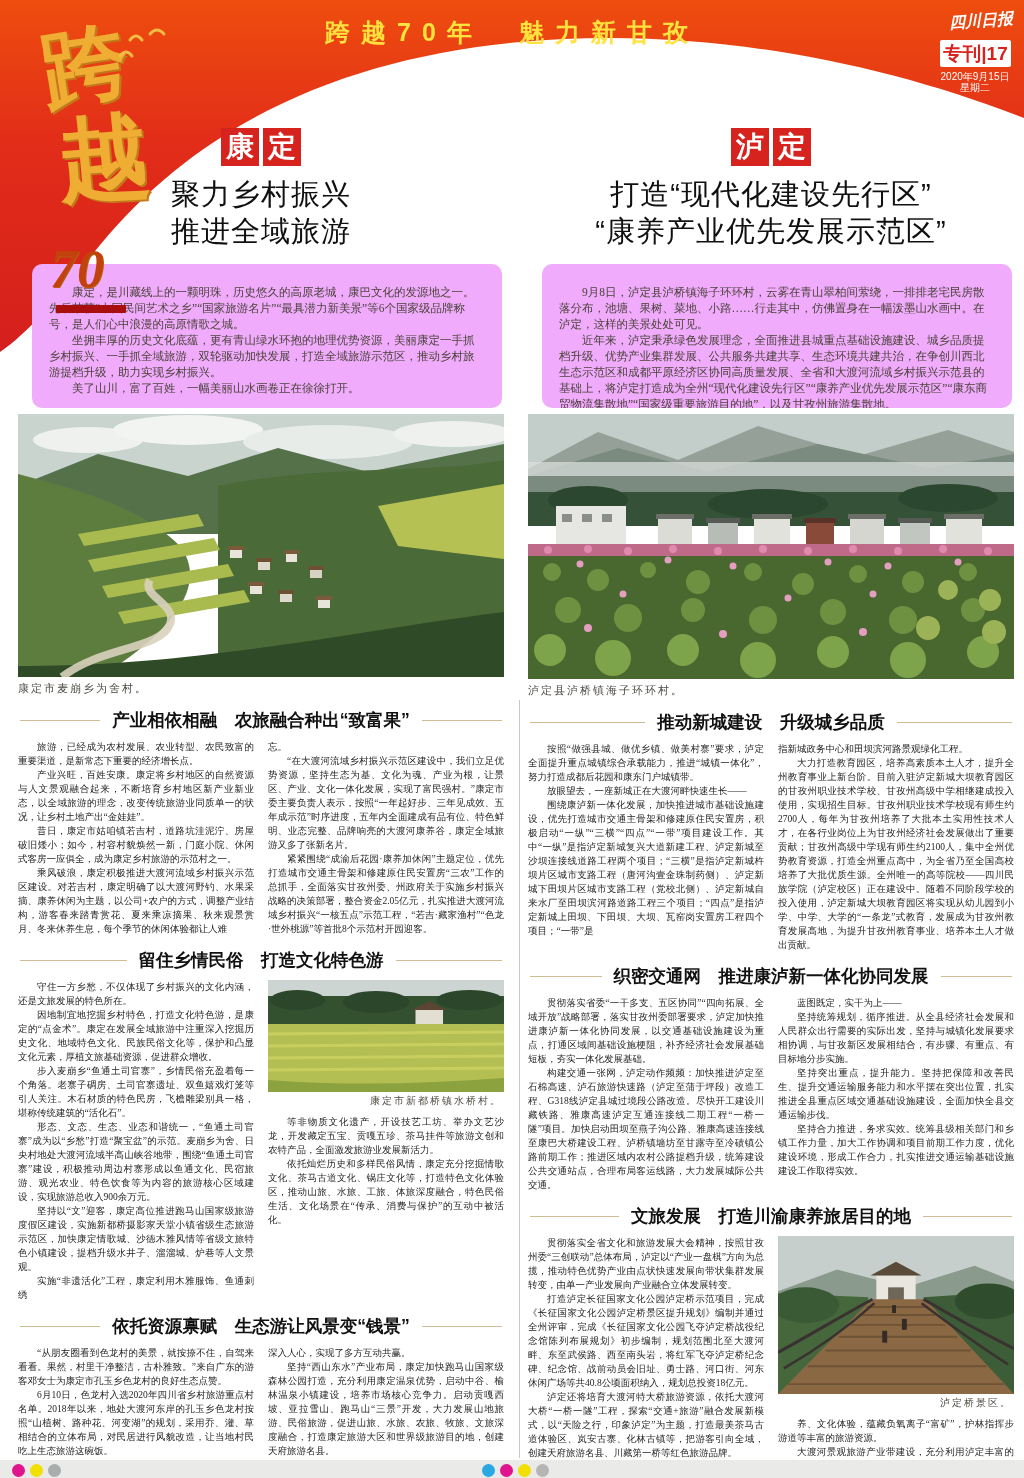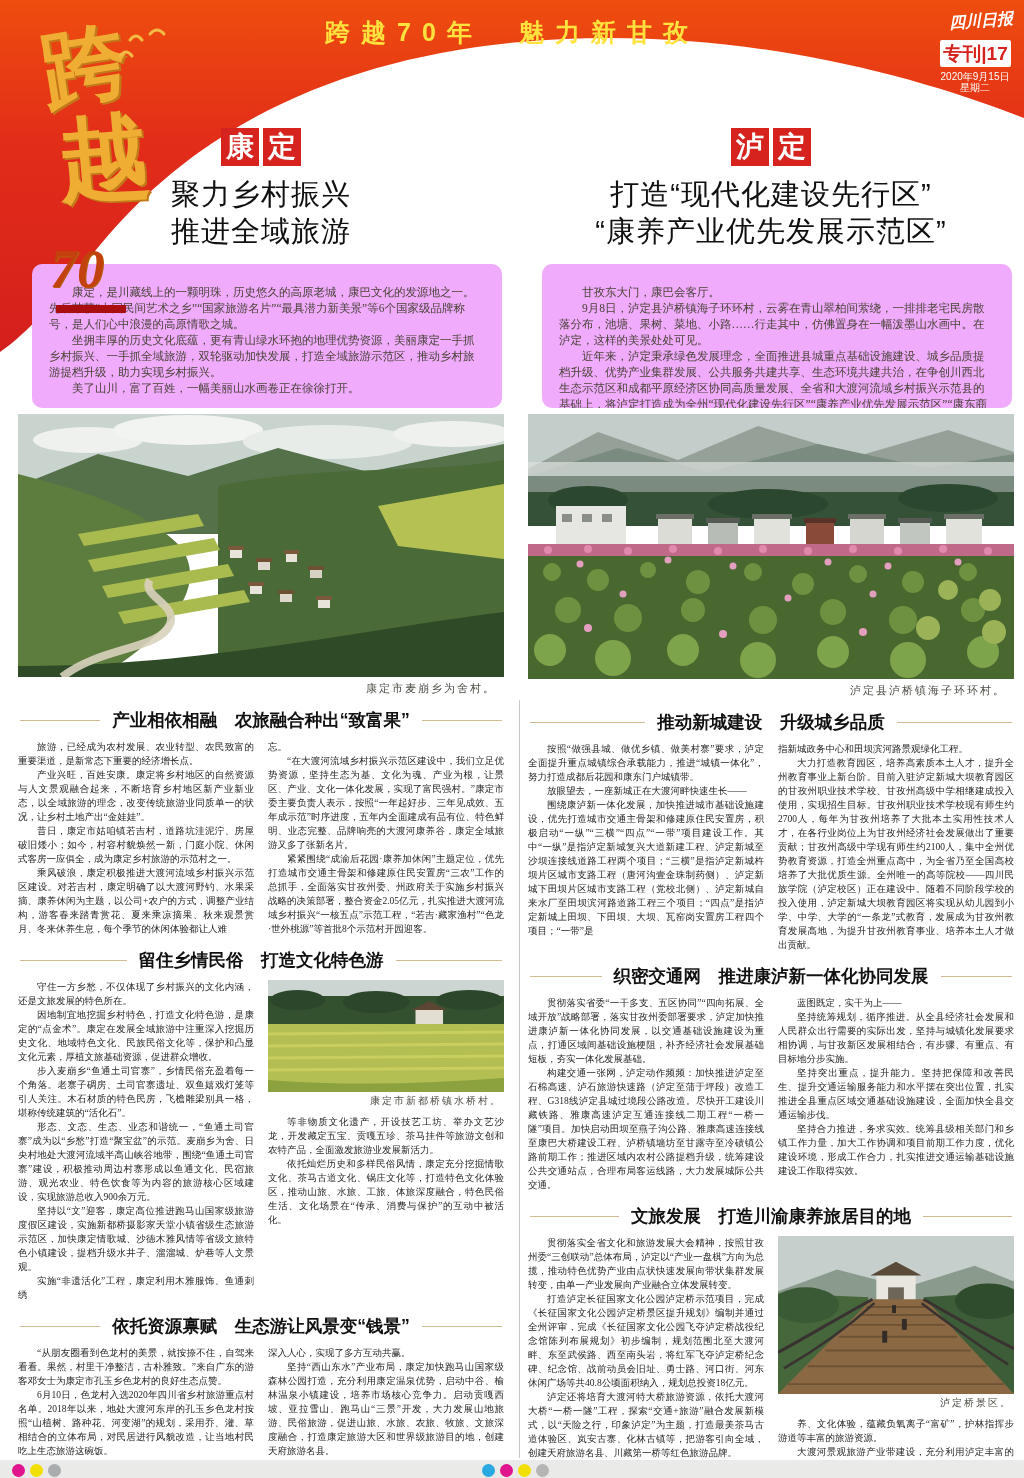--- a/index.html
+++ b/index.html
@@ -34,21 +34,21 @@
   .tagline{display:flex;justify-content:center;gap:4px;margin-top:8px;}
   .tagbox{width:38px;height:38px;background:#d6231e;color:#fff;text-align:center;
         font-family:"Liberation Sans","DejaVu Sans",sans-serif;font-weight:bold;font-size:28px;line-height:38px;}
   .headline{margin:10px 0 0;text-align:center;color:#101010;letter-spacing:1px;
         font-family:"Liberation Sans","DejaVu Sans",sans-serif;font-weight:normal;font-size:29px;line-height:37px;}
   .intro-box{margin:14px 2px 0 14px;height:104px;overflow:hidden;background:#f0abfc;border-radius:10px;
         padding:20px 17px;font-size:11.5px;line-height:16px;color:#4a4338;}
   .intro-box p{margin:0;text-indent:2em;}
   .main-photo{margin:6px 0 0;display:block;}
   .main-photo svg{display:block;}
-  .photo-caption{margin:4px 8px 0 0;text-align:right;font-size:11px;color:#4c4a42;letter-spacing:2px;}
+  .photo-caption{margin:4px 8px 0 0;text-align:left;font-size:11px;color:#4c4a42;letter-spacing:2px;}
   
   .section{margin-top:12px;}
   .section-heading{display:flex;align-items:center;gap:12px;margin:0 2px;}
   .section-heading .hline{flex:1;height:1px;background:#cfbc92;}
   .section-heading .htext{white-space:nowrap;color:#111;
         font-family:"Liberation Sans","DejaVu Sans",sans-serif;font-weight:bold;font-size:17.5px;}
   .section-body{display:flex;gap:14px;margin-top:8px;}
   .subcol{flex:1;min-width:0;font-size:9.5px;line-height:14px;color:#242424;text-align:justify;}
   .subcol p{margin:0;text-indent:2em;}
   .subcol.cont p:first-child{text-indent:0;}
@@ -235,21 +235,20 @@
   <div class="half right">
     <div class="tagline">
       <span class="tagbox">泸</span>
       <span class="tagbox">定</span>
     </div>
     <h1 class="headline">
       <div>打造“现代化建设先行区”</div>
       <div>“康养产业优先发展示范区”</div>
     </h1>
     <div class="intro-box">
-      <p>甘孜东大门，康巴会客厅。</p>
       <p>9月8日，泸定县泸桥镇海子环环村，云雾在青山翠柏间萦绕，一排排老宅民房散落分布，池塘、果树、菜地、小路……行走其中，仿佛置身在一幅泼墨山水画中。在泸定，这样的美景处处可见。</p>
       <p>近年来，泸定秉承绿色发展理念，全面推进县城重点基础设施建设、城乡品质提档升级、优势产业集群发展、公共服务共建共享、生态环境共建共治，在争创川西北生态示范区和成都平原经济区协同高质量发展、全省和大渡河流域乡村振兴示范县的基础上，将泸定打造成为全州“现代化建设先行区”“康养产业优先发展示范区”“康东商贸物流集散地”“国家级重要旅游目的地”，以及甘孜州旅游集散地。</p>
 
     </div>
     <figure class="main-photo">
       <svg width="486" height="265" viewBox="0 0 486 265" preserveAspectRatio="none">
         <rect x="0" y="0" width="486" height="60" fill="#c3cdc9"></rect>
         <path d="M0,55 L70,18 L150,46 L230,12 L330,42 L420,16 L486,38 L486,80 L0,80 Z" fill="#95a198"></path>
         <path d="M0,62 L90,34 L180,58 L290,30 L400,54 L486,40 L486,86 L0,86 Z" fill="#7c8b80"></path>
         <rect x="0" y="48" width="486" height="14" fill="#d8dedb" opacity="0.75"></rect>

